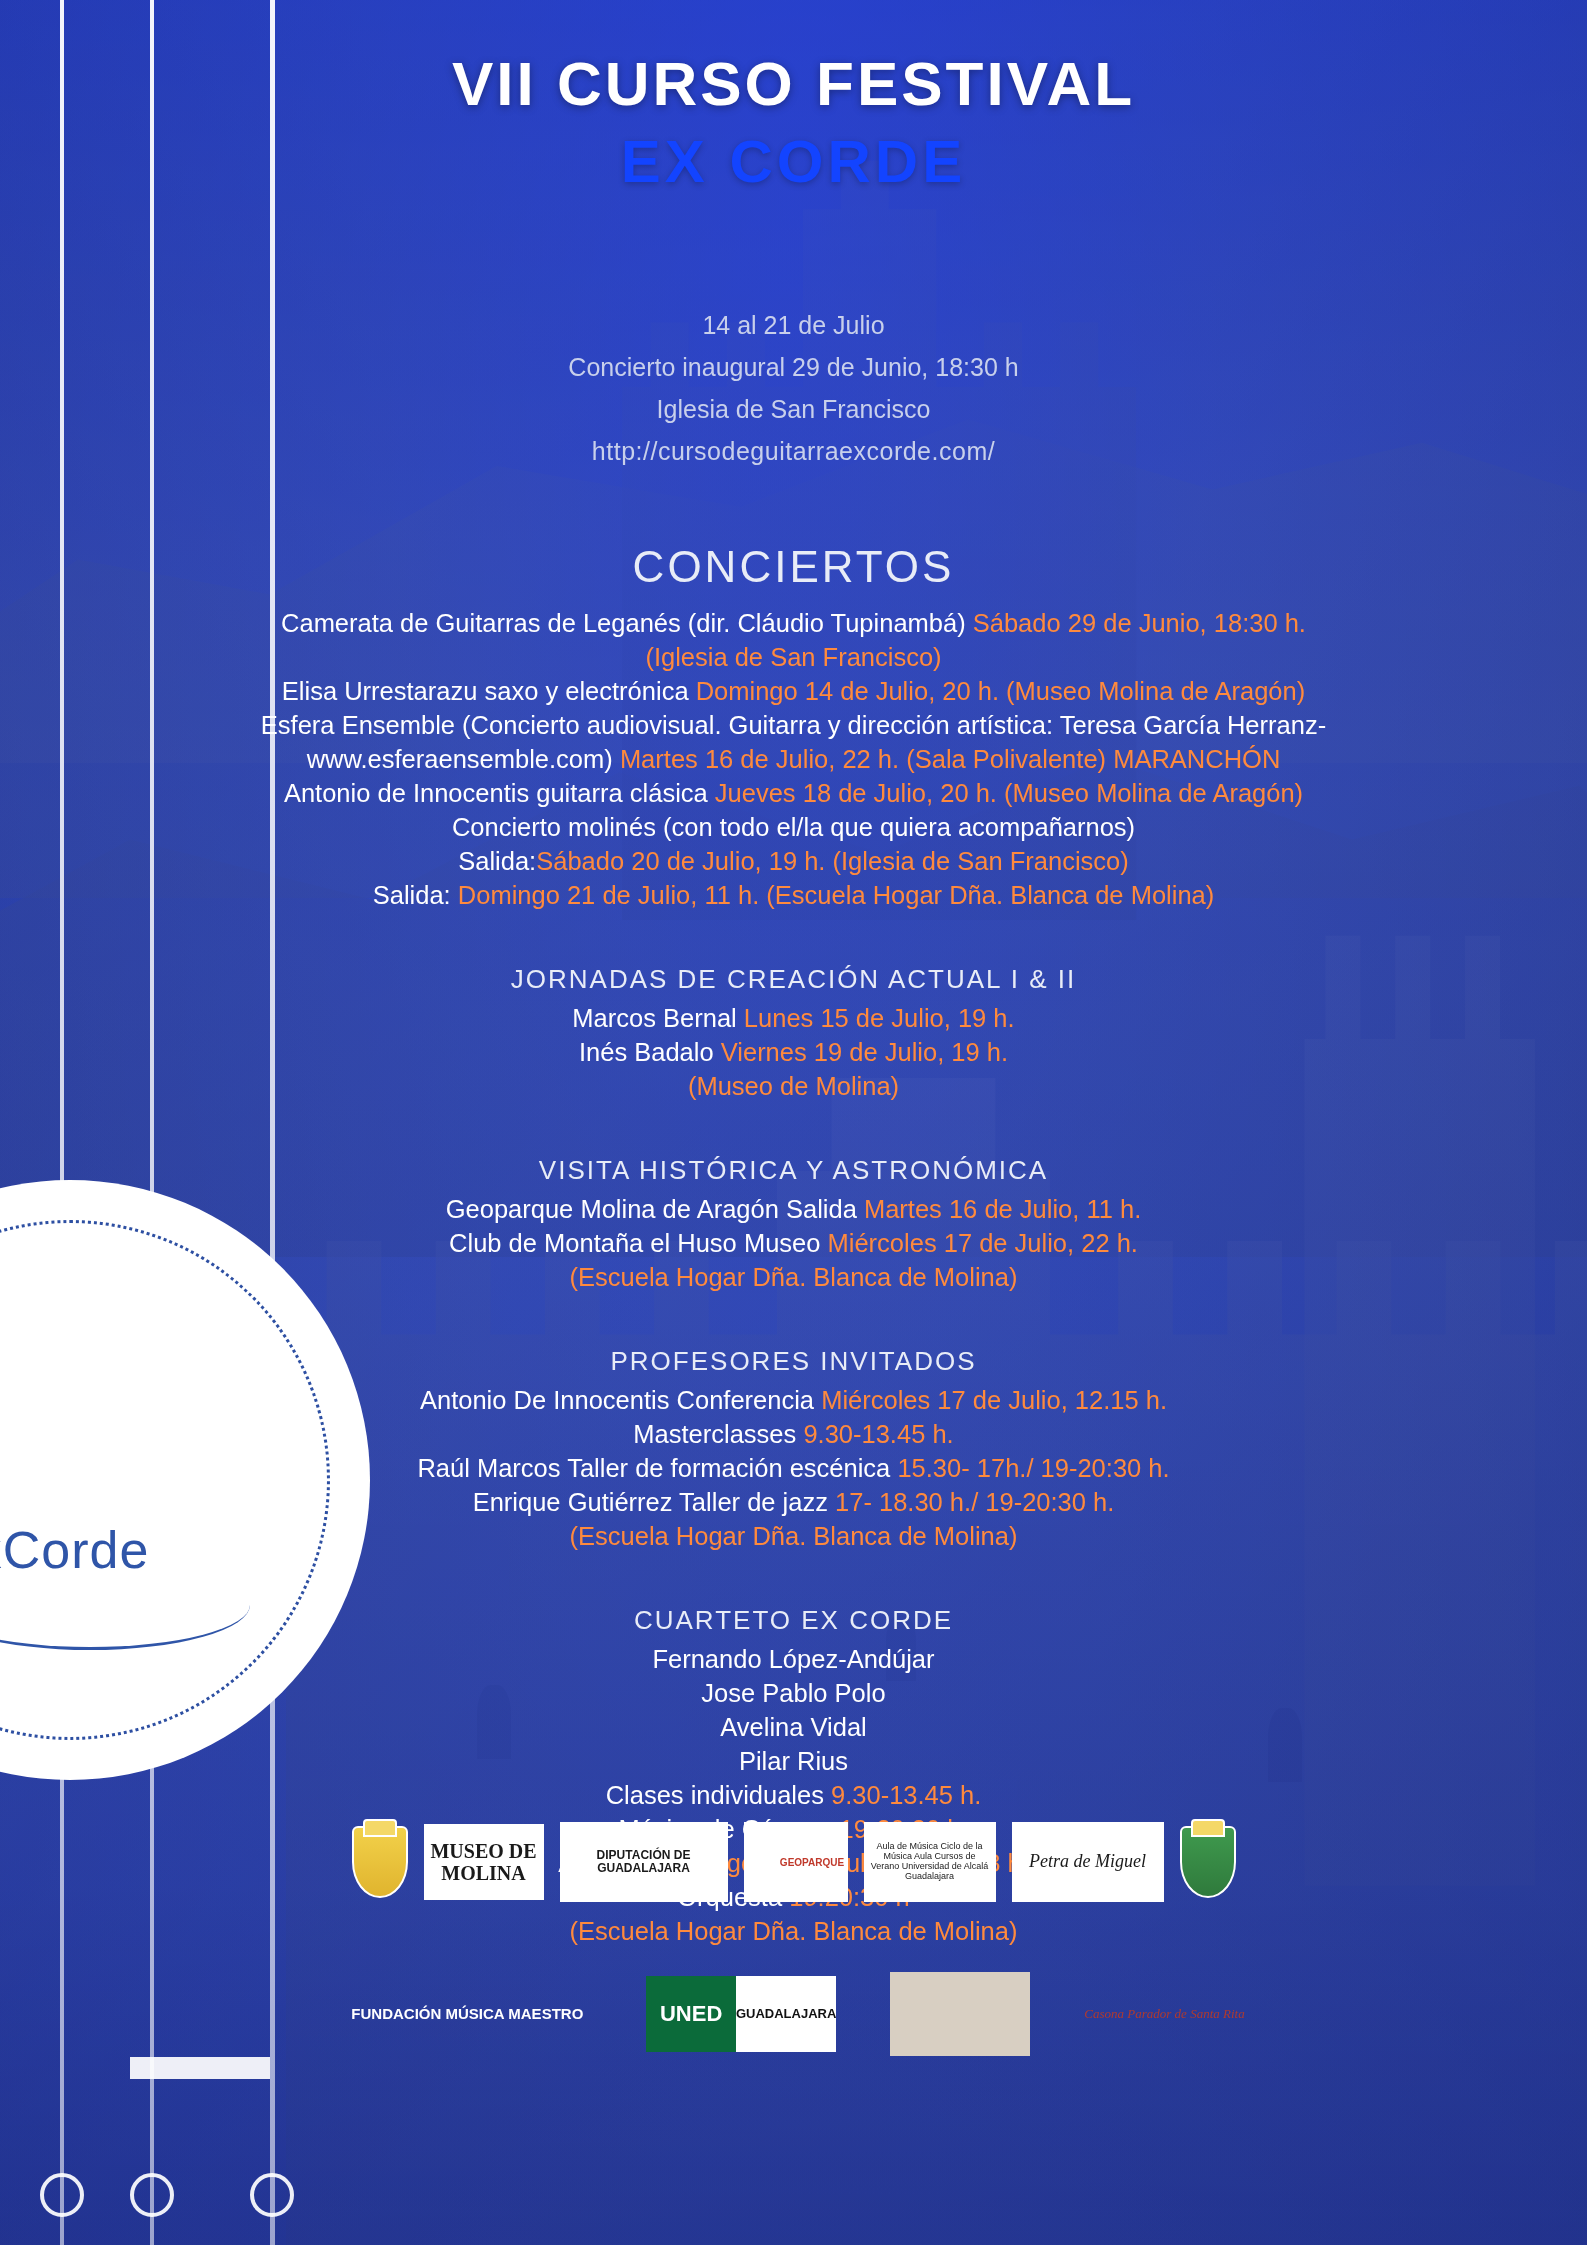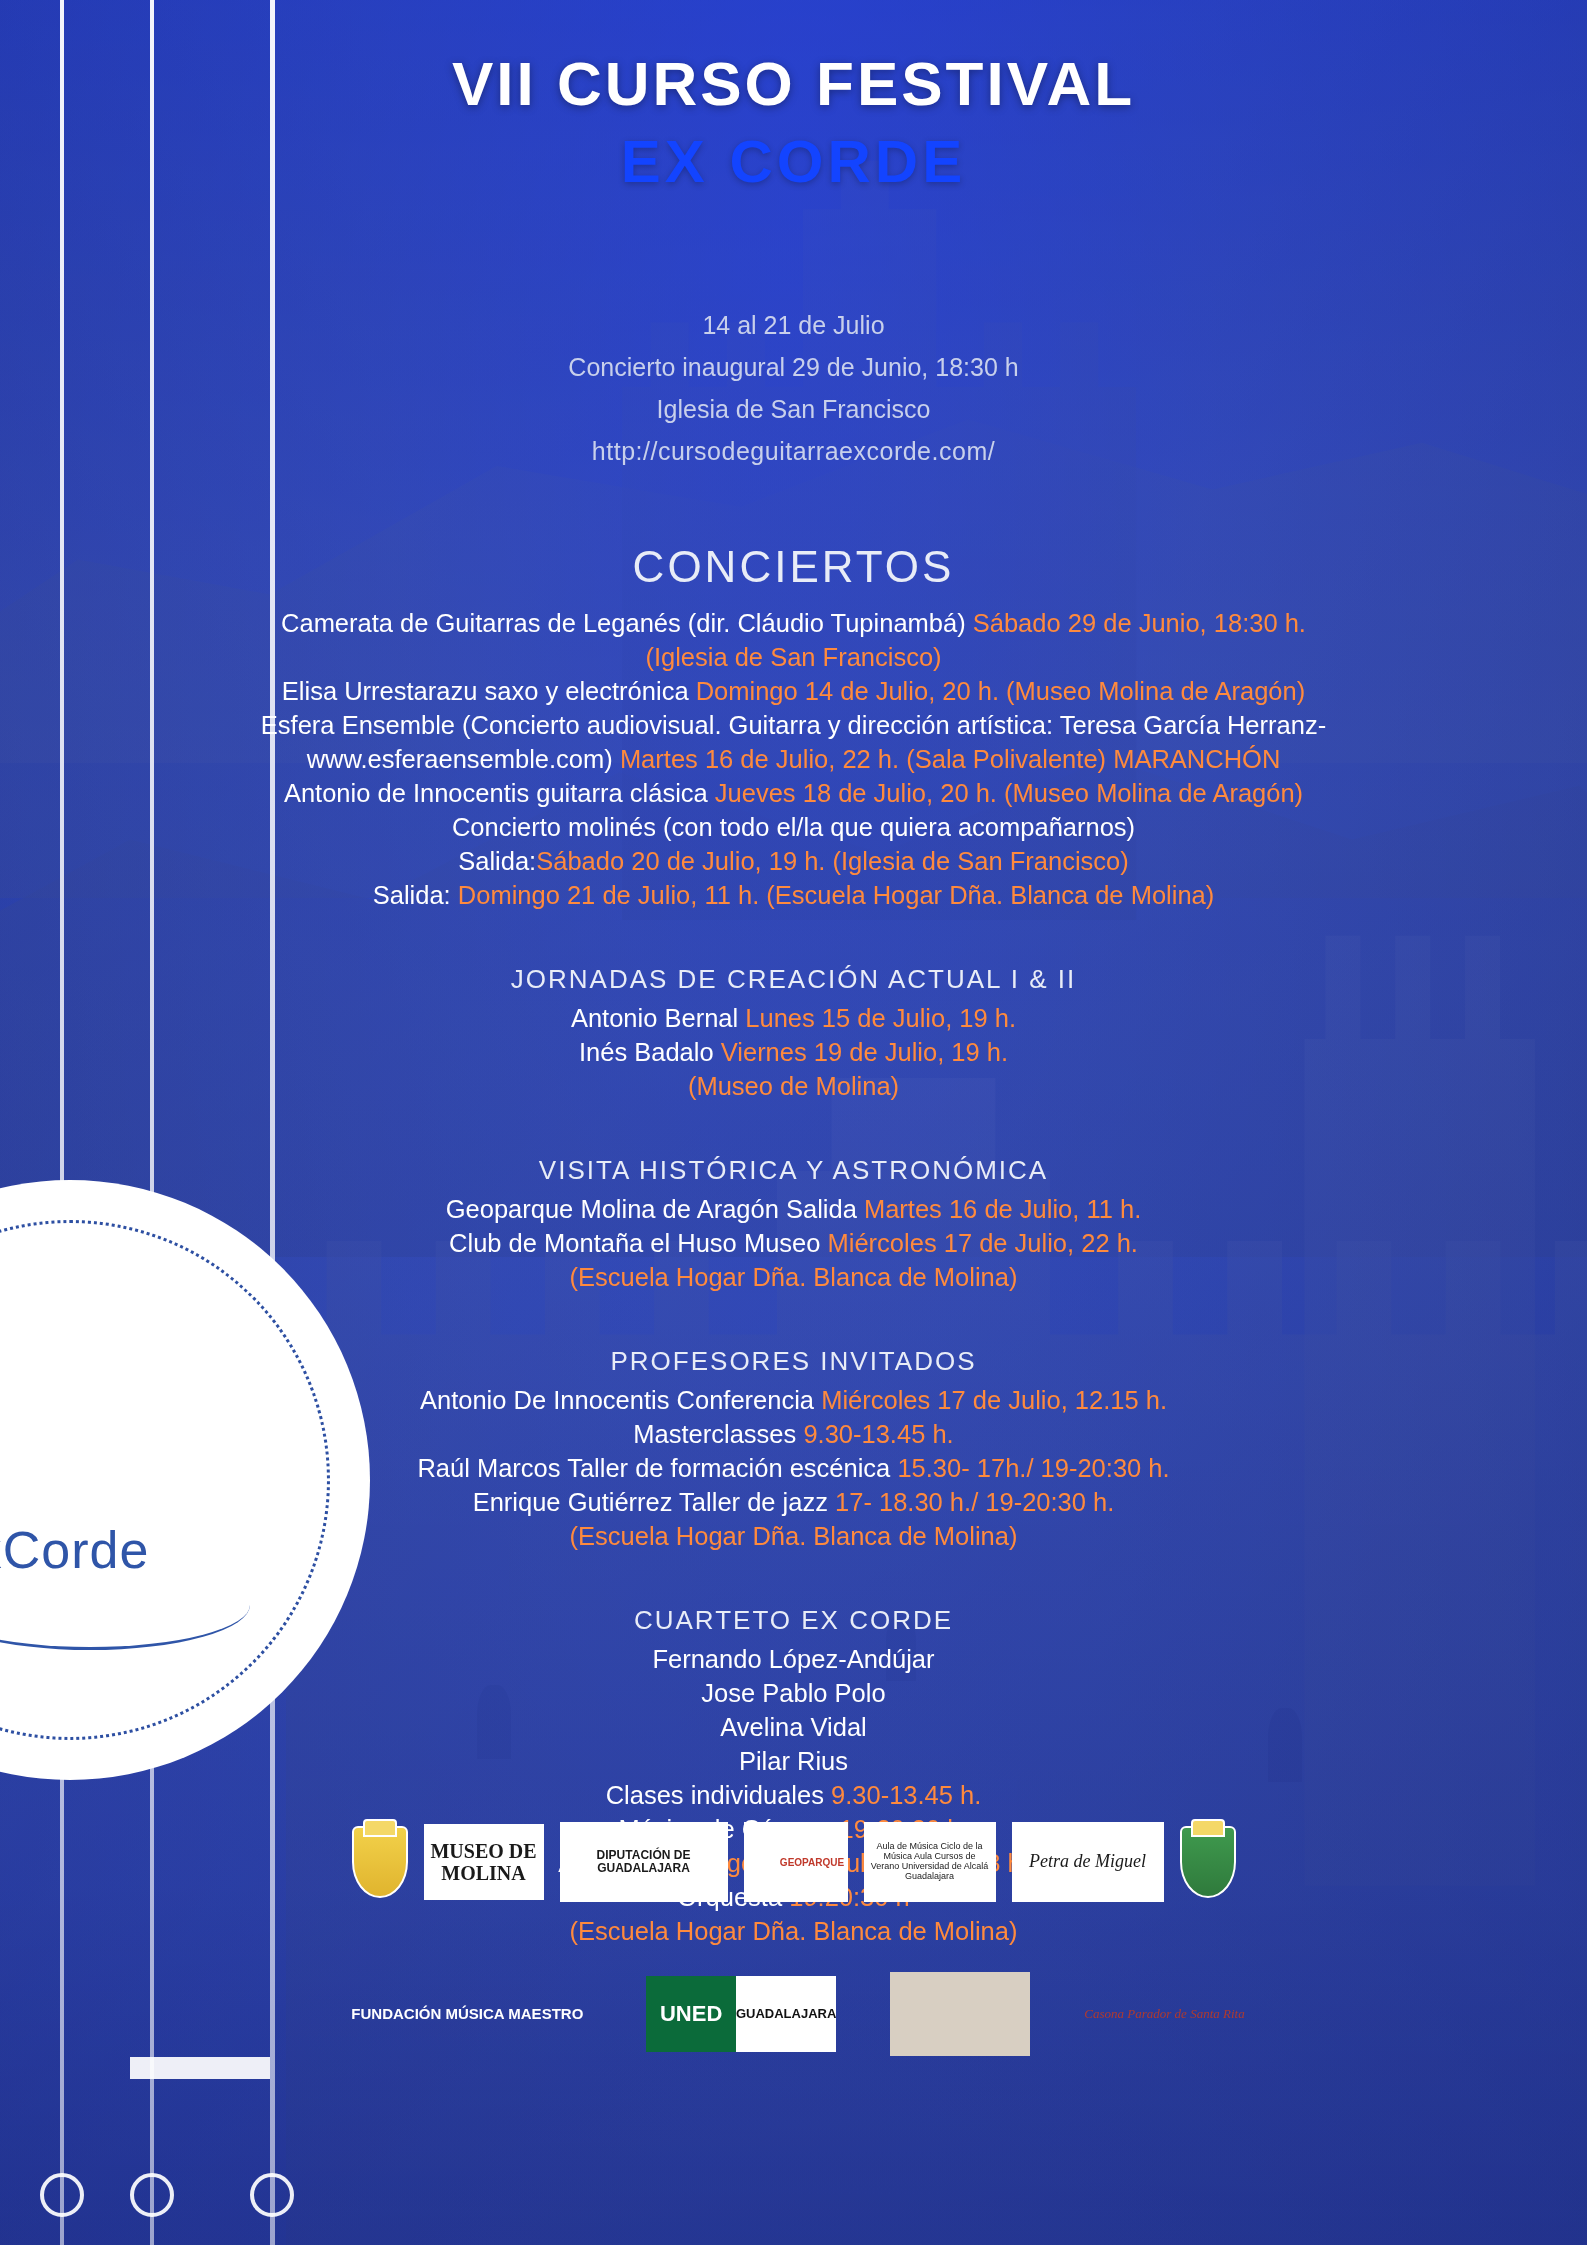--- a/index.html
+++ b/index.html
@@ -309,21 +309,21 @@
           <p class="ln"><span class="w">Elisa Urrestarazu </span><span class="w">saxo y electrónica </span><span class="o">Domingo 14 de Julio, 20 h. (Museo Molina de Aragón)</span></p>
           <p class="ln"><span class="w">Esfera Ensemble (Concierto audiovisual. Guitarra y dirección artística: Teresa García Herranz-</span></p>
           <p class="ln"><span class="w">www.esferaensemble.com) </span><span class="o">Martes 16 de Julio, 22 h. (Sala Polivalente) MARANCHÓN</span></p>
           <p class="ln"><span class="w">Antonio de Innocentis </span><span class="w">guitarra clásica </span><span class="o">Jueves 18 de Julio, 20 h. (Museo Molina de Aragón)</span></p>
           <p class="ln"><span class="w">Concierto molinés (con todo el/la que quiera acompañarnos)</span></p>
           <p class="ln"><span class="w">Salida:</span><span class="o">Sábado 20 de Julio, 19 h. (Iglesia de San Francisco)</span></p>
           <p class="ln"><span class="w">Salida: </span><span class="o">Domingo 21 de Julio, 11 h. (Escuela Hogar Dña. Blanca de Molina)</span></p>
         </div>
         <div class="sub-head">JORNADAS DE CREACIÓN ACTUAL I &amp; II</div>
         <div class="lines">
-          <p class="ln"><span class="w">Antonio Bernal </span><span class="o">Lunes 15 de Julio, 19 h.</span></p>
+          <p class="ln"><span class="w">Marcos Bernal </span><span class="o">Lunes 15 de Julio, 19 h.</span></p>
           <p class="ln"><span class="w">Inés Badalo </span><span class="o">Viernes 19 de Julio, 19 h.</span></p>
           <p class="ln"><span class="o">(Museo de Molina)</span></p>
         </div>
         <div class="sub-head">VISITA HISTÓRICA Y ASTRONÓMICA</div>
         <div class="lines">
           <p class="ln"><span class="w">Geoparque Molina de Aragón  Salida </span><span class="o">Martes 16 de Julio, 11 h.</span></p>
           <p class="ln"><span class="w">Club de Montaña el Huso  Museo </span><span class="o">Miércoles 17 de Julio, 22 h.</span></p>
           <p class="ln"><span class="o">(Escuela Hogar Dña. Blanca de Molina)</span></p>
         </div>
         <div class="sub-head">PROFESORES INVITADOS</div>

